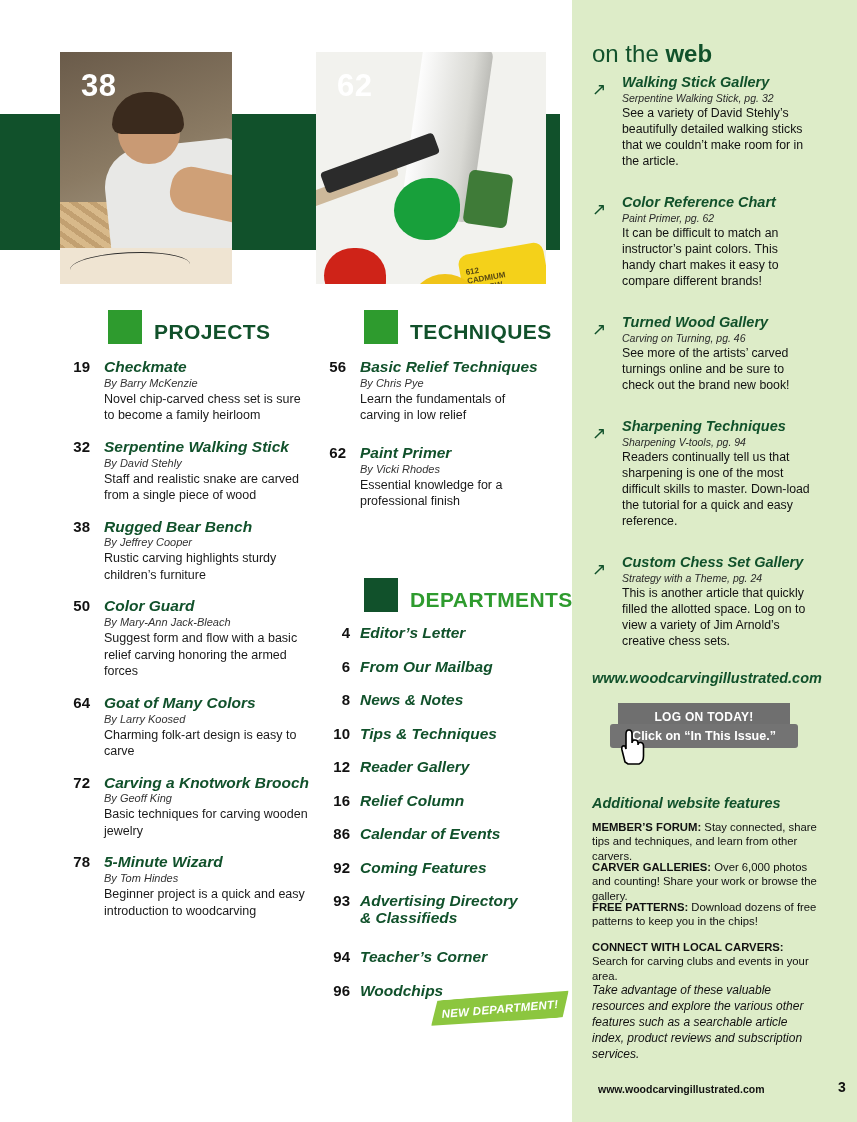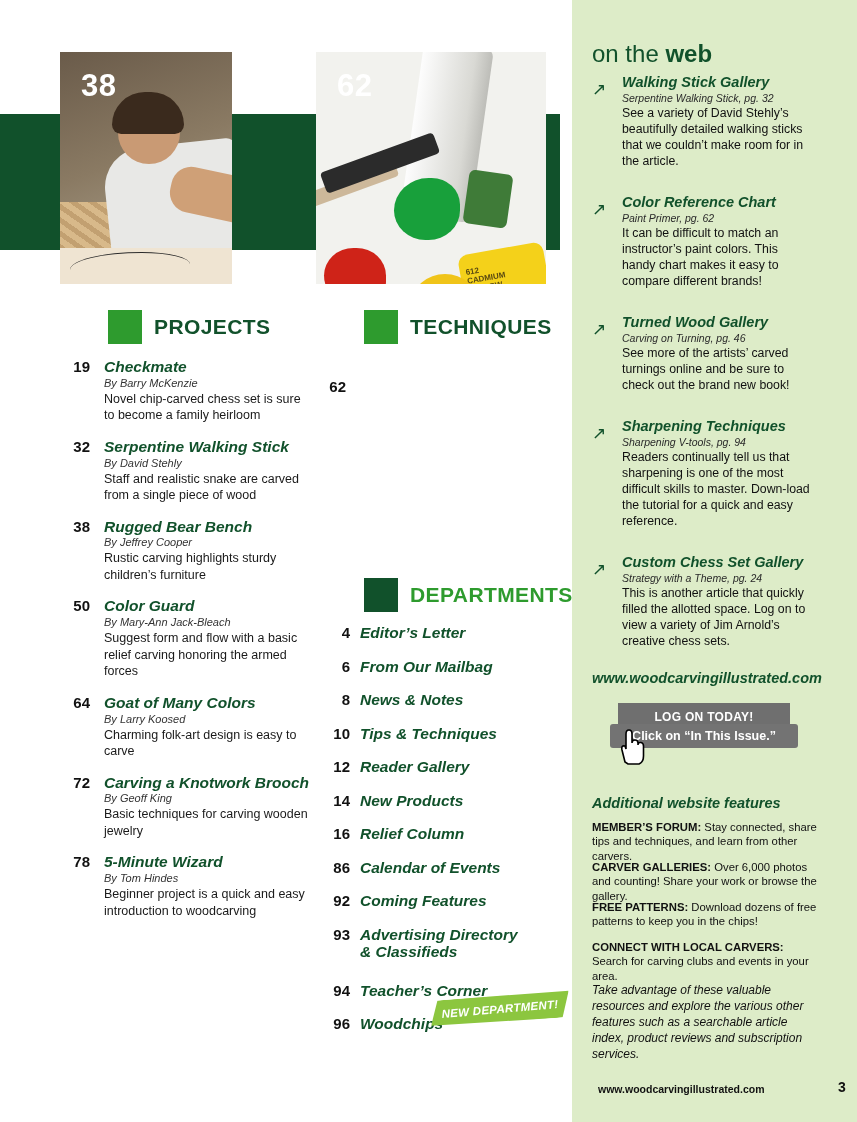--- a/index.html
+++ b/index.html
@@ -56,21 +56,21 @@
   .p62-cap  { position:absolute; left:150px; top:120px; width:44px; height:54px; background:#3f7b38; border-radius:6px; transform:rotate(8deg); }
   .p62-brush{ position:absolute; left:4px; top:100px; width:120px; height:22px; background:#2b2b2b; border-radius:4px; transform:rotate(-20deg); }
   .p62-handle{position:absolute; left:-26px; top:128px; width:110px; height:15px; background:#cdb89a; border-radius:4px; transform:rotate(-20deg); }
   .p62-red  { position:absolute; left:8px;  top:196px; width:62px; height:58px; background:#cf2318; border-radius:50% 50% 45% 55%; }
   .p62-green{ position:absolute; left:78px; top:126px; width:66px; height:62px; background:#18a03b; border-radius:55% 45% 50% 50%; }
   .p62-yellowtube{ position:absolute; left:148px; top:196px; width:86px; height:88px; background:#f4d11a; border-radius:10px; transform:rotate(-10deg);}
   .p62-yellowblob{position:absolute; left:96px; top:222px; width:66px; height:58px; background:#f0c419; border-radius:50%; }
   .p62-label{position:absolute; left:150px; top:206px; width:72px; height:72px; color:#5a4a12; font-size:8px; font-weight:bold; transform:rotate(-10deg); padding:4px;}
 
   
-  .sec-head { position:absolute; display:flex; align-items:center;padding-left:48px; }
+  .sec-head { position:absolute; display:flex; align-items:flex-end;padding-left:48px; }
   .sec-sq { width:34px; height:34px; background:#2e9b2e; margin-right:12px; }
   .sec-sq.dark { background:#11512b; }
   .sec-title { font-size:21px; font-weight:bold; color:#11512b; letter-spacing:0.4px; }
   .sec-title.green { color:#2e9b2e; }
 
   #head-projects   { left:60px;  top:310px; }
   #head-techniques { left:316px; top:310px; }
   #head-departments{ left:316px; top:578px; }
 
   
@@ -234,22 +234,35 @@
     <div class="toc-num">78</div>
     <div class="toc-body">
       <div class="toc-title">5-Minute Wizard</div>
       <div class="toc-author">By Tom Hindes</div>
       <div class="toc-desc">Beginner project is a quick and easy introduction to woodcarving</div>
     </div>
   </div>
 </div>
 
 <div class="toc" id="toc-techniques">
+  <div class="toc-item">
+    <div class="toc-num">56</div>
+    <div class="toc-body">
+      <div class="toc-title">Basic Relief Techniques</div>
+      <div class="toc-author">By Chris Pye</div>
+      <div class="toc-desc">Learn the fundamentals of carving in low relief</div>
+    </div>
+  </div>
   <div class="toc-item" style="margin-top:20px">
     <div class="toc-num">62</div>
+    <div class="toc-body">
+      <div class="toc-title">Paint Primer</div>
+      <div class="toc-author">By Vicki Rhodes</div>
+      <div class="toc-desc">Essential knowledge for a professional finish</div>
+    </div>
   </div>
 </div>
 
 <div class="toc" id="toc-depts">
   <div class="dept-item">
     <div class="dept-num">4</div>
     <div class="dept-name">Editor’s Letter</div>
   </div>
   <div class="dept-item">
     <div class="dept-num">6</div>
@@ -259,24 +272,20 @@
     <div class="dept-num">8</div>
     <div class="dept-name">News &amp; Notes</div>
   </div>
   <div class="dept-item">
     <div class="dept-num">10</div>
     <div class="dept-name">Tips &amp; Techniques</div>
   </div>
   <div class="dept-item">
     <div class="dept-num">12</div>
     <div class="dept-name">Reader Gallery</div>
-  </div>
-  <div class="dept-item">
-    <div class="dept-num">14</div>
-    <div class="dept-name">New Products</div>
   </div>
   <div class="dept-item">
     <div class="dept-num">16</div>
     <div class="dept-name">Relief Column</div>
   </div>
   <div class="dept-item">
     <div class="dept-num">86</div>
     <div class="dept-name">Calendar of Events</div>
   </div>
   <div class="dept-item">

